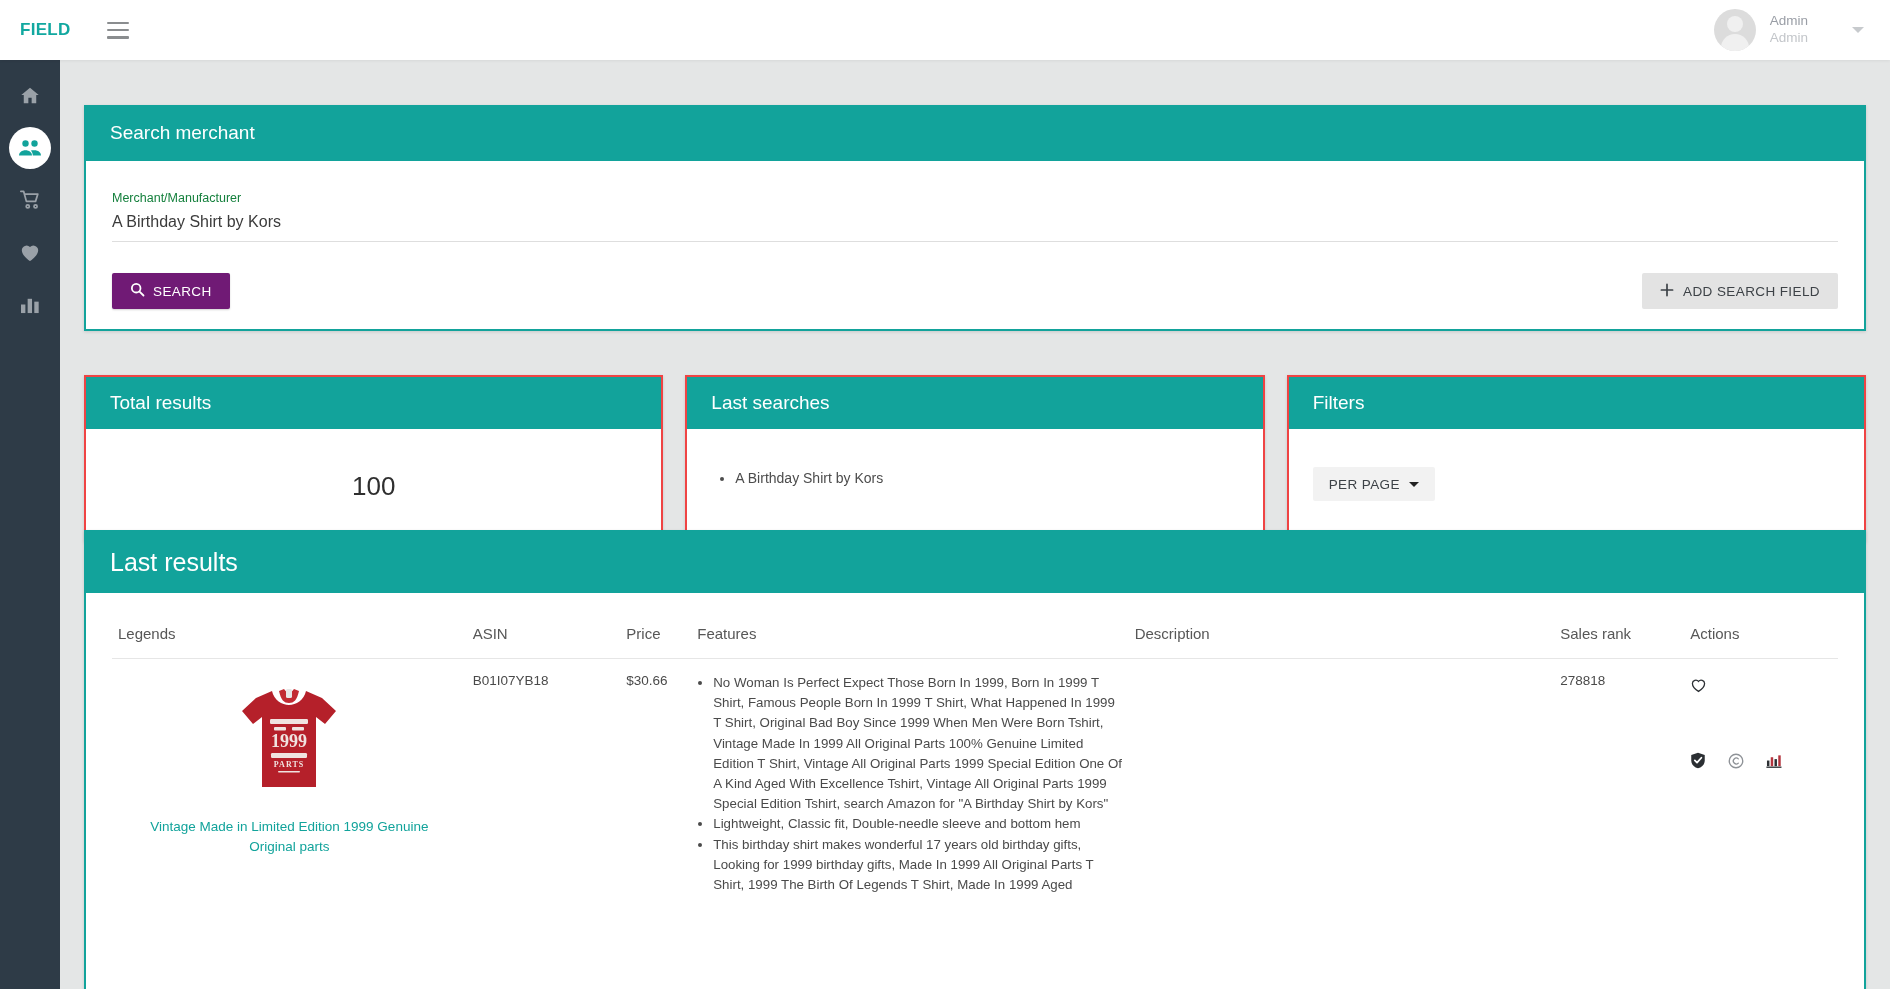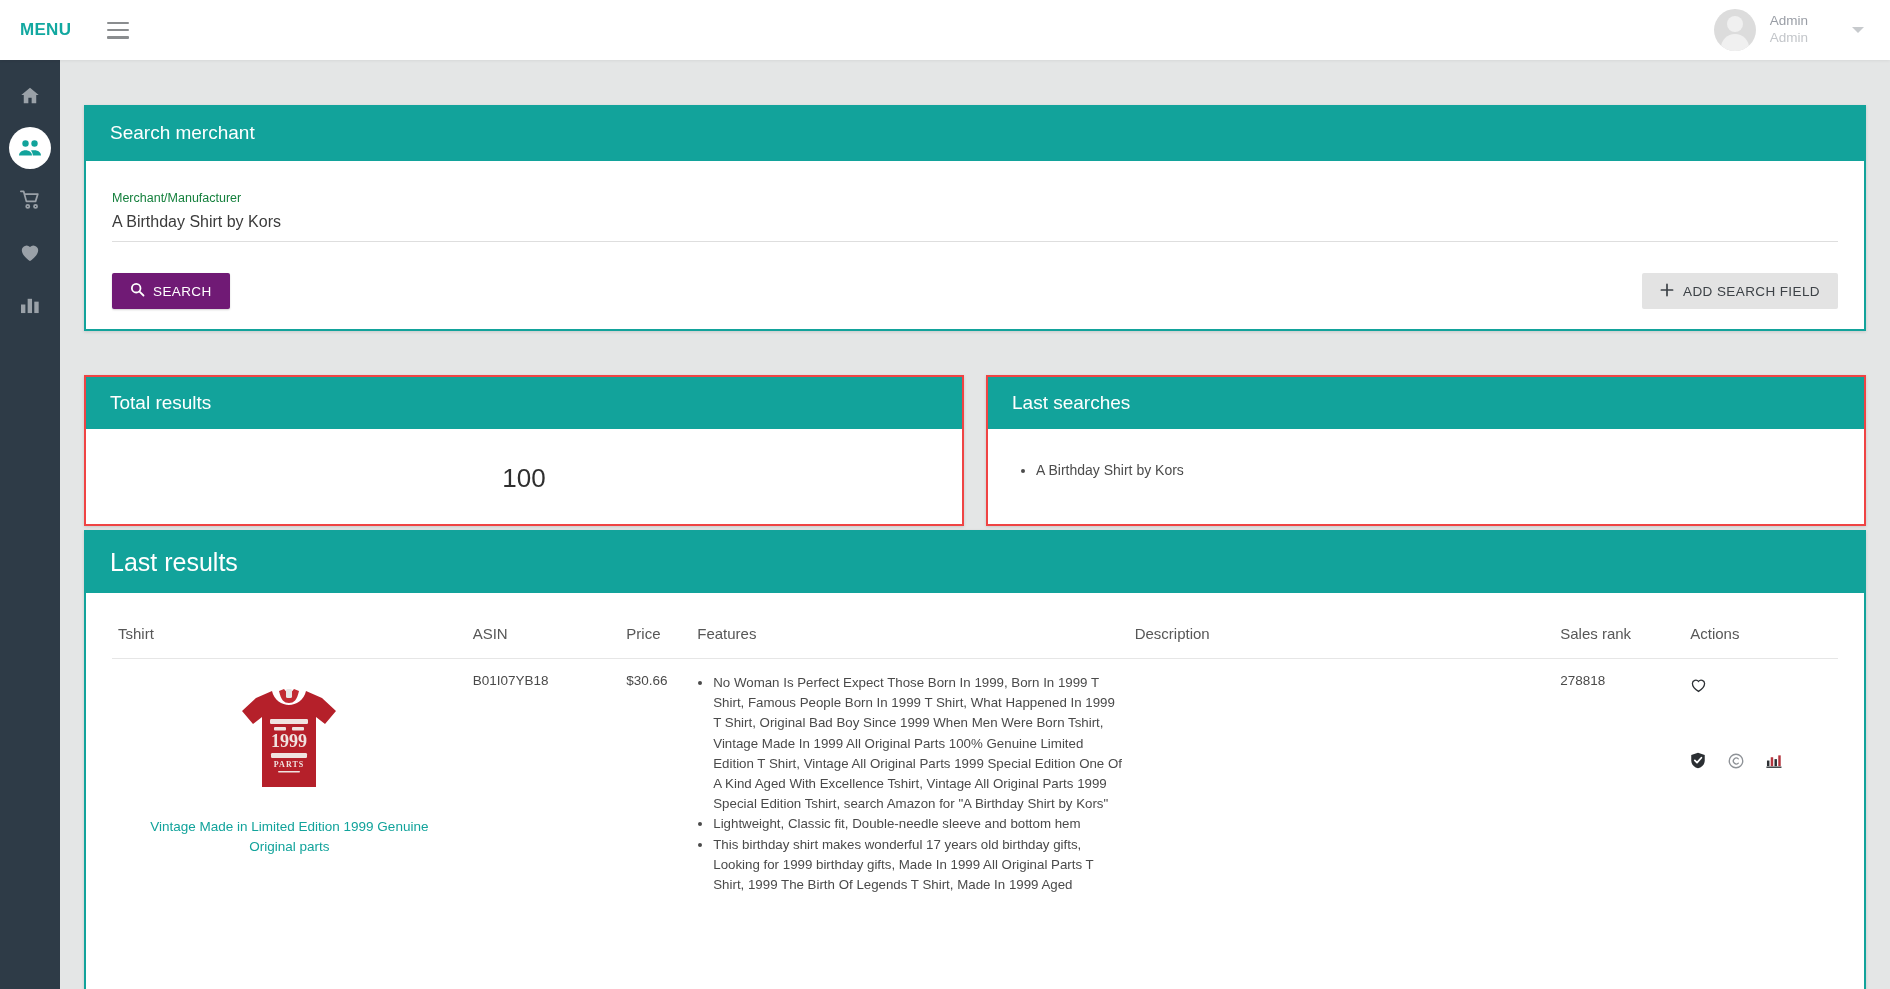--- a/index.html
+++ b/index.html
@@ -163,21 +163,21 @@
     display: inline-flex; align-items: center; gap: 9px;
     cursor: pointer;
     border-radius: 2px;
     font-family: "Liberation Sans", sans-serif;
   }
 
   
   .row3 { position: absolute; left: 24px; top: 315px; width: 1782px; display: flex; gap: 22px; }
   .stat-card { flex: 1; border: 2px solid #ef4444; }
   .stat-card .card-header { padding: 15px 24px; font-size: 19px; }
-  .stat-body { padding: 30px 24px; min-height: 84px; }
+  .stat-body { padding: 38px 24px; min-height: 84px; }
   .total-number {
     text-align: center; font-size: 26px; color: #2f2f2f; padding-top: 4px;
   }
   .search-list { margin: 0; padding-left: 24px; }
   .search-list li { font-size: 14px; color: #4c4c4c; line-height: 1.6; }
   .btn-perpage {
     background: #f2f2f2; color: #3d4247;
     border: none; height: 34px; padding: 0 16px;
     font-size: 13.5px; letter-spacing: .4px;
     display: inline-flex; align-items: center; gap: 9px;
@@ -247,21 +247,21 @@
   .actions-cell .icon-row {
     display: flex; gap: 22px; align-items: center;
     margin-top: 56px;
   }
   .ic { cursor: pointer; display: inline-block; line-height: 0; }
 </style>
 </head>
 <body>
 
 <div class="topbar">
-  <div class="brand">MENU</div>
+  <div class="brand">FIELD</div>
   <div class="hamburger">
     <span></span>
       <span></span>
       <span></span>
   </div>
   <div class="topbar-right">
     <div class="avatar">
       <div class="head"></div>
         <div class="body"></div>
     </div>
@@ -374,30 +374,39 @@
 
     <div class="card stat-card">
       <div class="card-header">Last searches</div>
       <div class="card-body stat-body">
         <ul class="search-list">
           <li>A Birthday Shirt by Kors</li>
         </ul>
       </div>
     </div>
 
+    <div class="card stat-card">
+      <div class="card-header">Filters</div>
+      <div class="card-body stat-body">
+        <button class="btn-perpage">
+          <span>PER PAGE</span>
+          <span class="mini-caret"></span>
+        </button>
+      </div>
+    </div>
 
   </div>
 
   <div class="card results-card">
     <div class="card-header">Last results</div>
     <div class="card-body results-body">
       <table class="results">
         <thead>
           <tr>
-            <th class="col-product">Tshirt</th>
+            <th class="col-product">Legends</th>
             <th class="col-asin">ASIN</th>
             <th class="col-price">Price</th>
             <th class="col-features">Features</th>
             <th class="col-desc">Description</th>
             <th class="col-rank">Sales rank</th>
             <th class="col-actions">Actions</th>
           </tr>
         </thead>
         <tbody>
           <tr>

